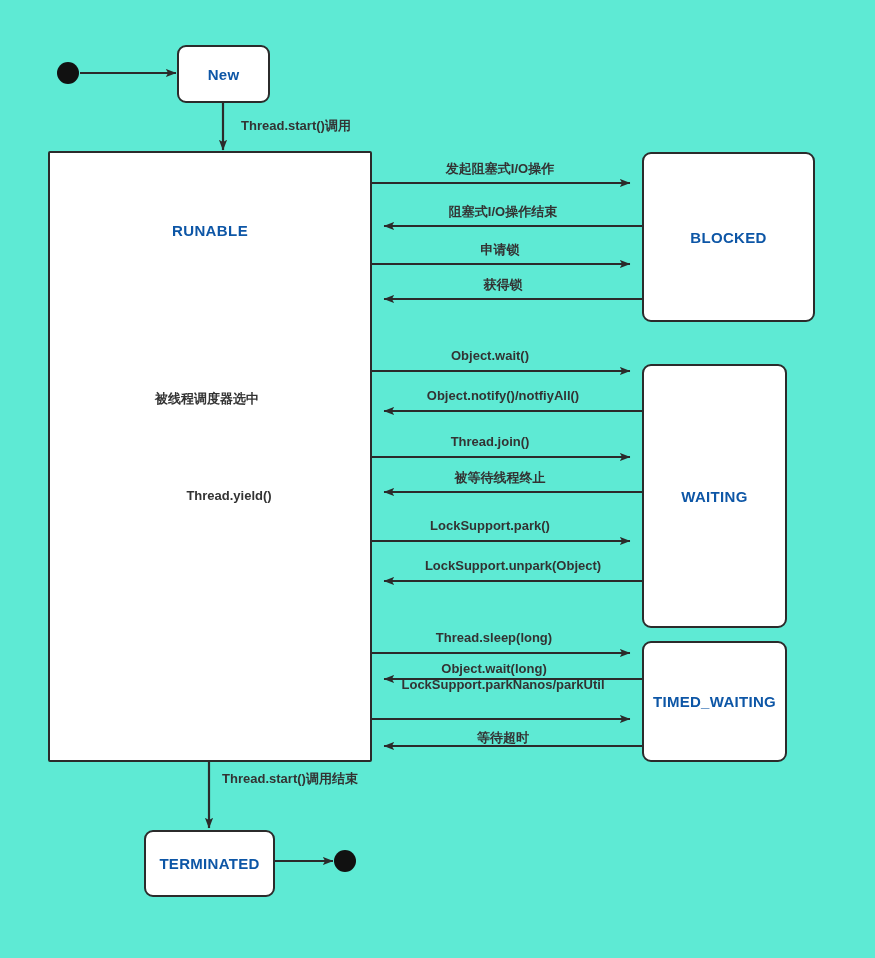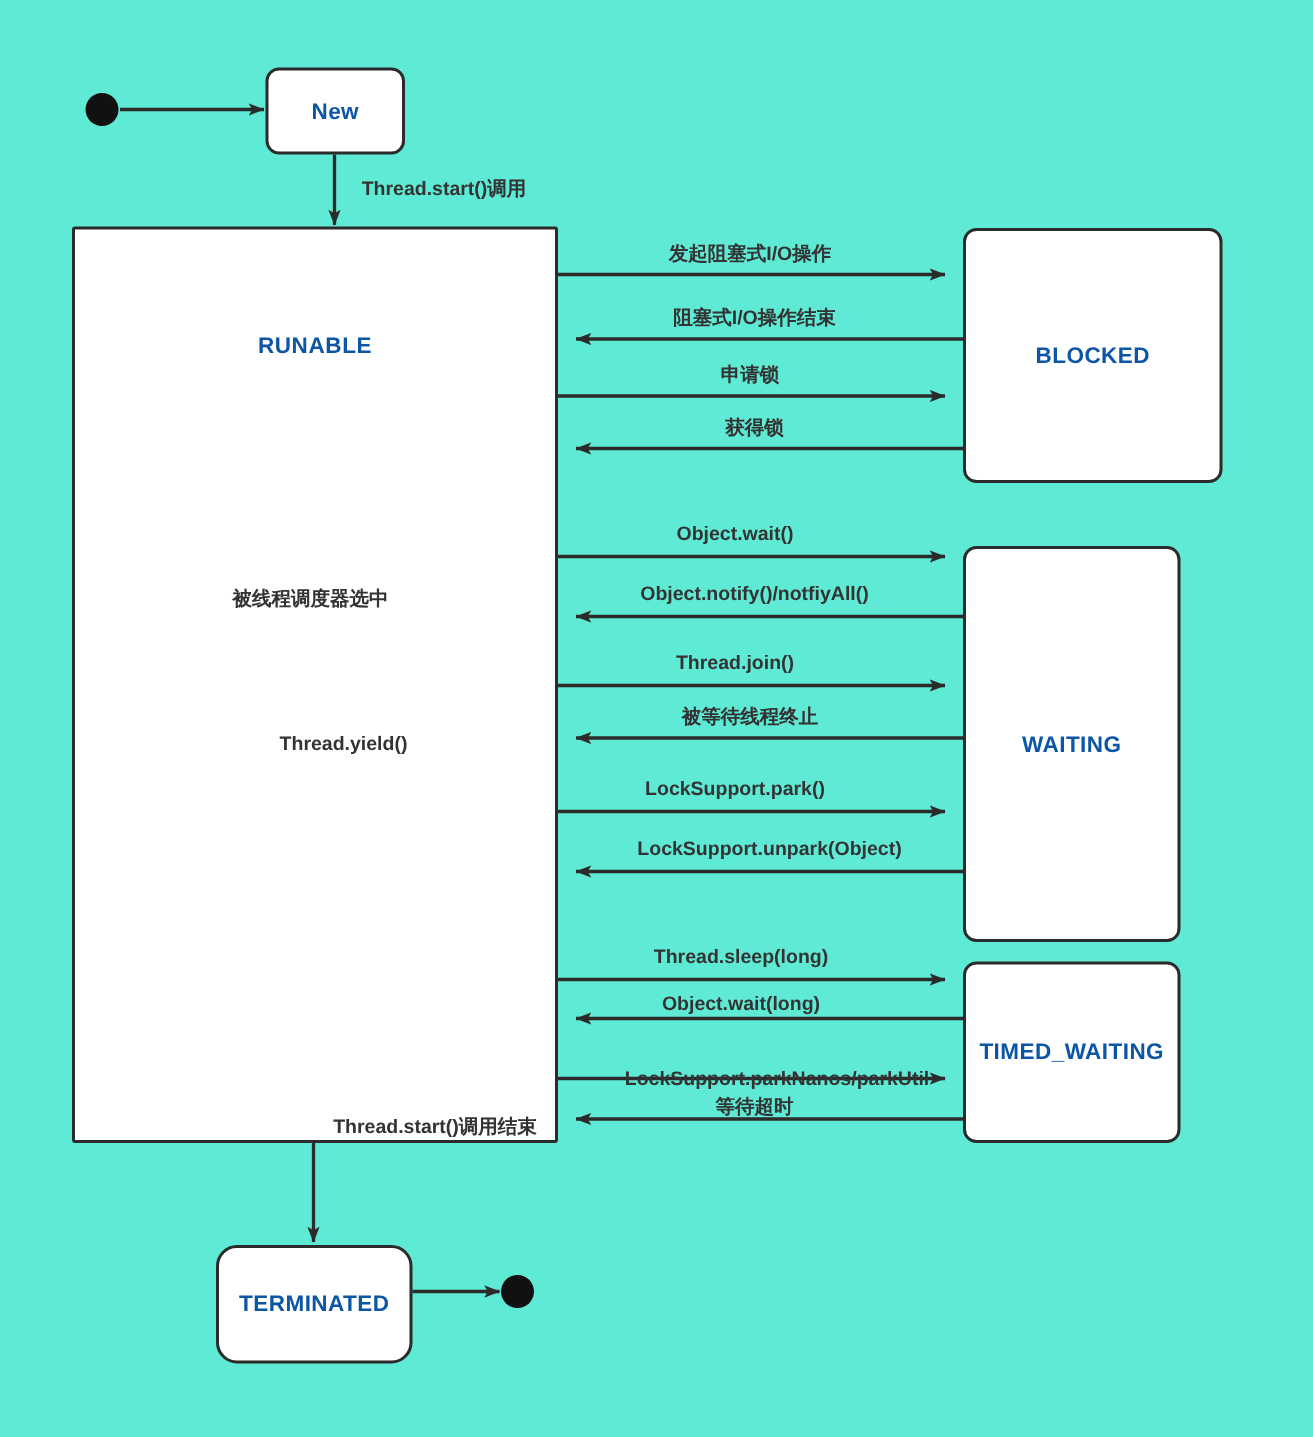--- a/index.html
+++ b/index.html
@@ -146,42 +146,42 @@
   </div>
 
   <div class="state-box" style="left:642px; top:364px; width:145px; height:264px;justify-content:center;">
     <span class="state-label">WAITING</span>
   </div>
 
   <div class="state-box" style="left:642px; top:641px; width:145px; height:121px;">
     <span class="state-label">TIMED_WAITING</span>
   </div>
 
-  <div class="state-box" style="left:144px; top:830px; width:131px; height:79px;border-radius:14px;">
+  <div class="state-box" style="left:144px; top:830px; width:131px; height:67px;">
     <span class="state-label">TERMINATED</span>
   </div>
 
   <div class="edge-label" style="left:296px; top:117px;">Thread.start()调用</div>
 
   <div class="edge-label" style="left:207px; top:390px;">被线程调度器选中</div>
 
   <div class="edge-label" style="left:209px; top:488px;margin-left:20px;">Thread.yield()</div>
 
-  <div class="edge-label" style="left:290px; top:742px;text-align:right;">Thread.start()调用结束</div>
+  <div class="edge-label" style="left:290px; top:770px;text-align:right;">Thread.start()调用结束</div>
 
   <div class="edge-label" style="left:500px; top:160px;">发起阻塞式I/O操作</div>
   <div class="edge-label" style="left:503px; top:203px;">阻塞式I/O操作结束</div>
   <div class="edge-label" style="left:500px; top:241px;">申请锁</div>
   <div class="edge-label" style="left:503px; top:276px;">获得锁</div>
 
   <div class="edge-label" style="left:490px; top:348px;">Object.wait()</div>
   <div class="edge-label" style="left:503px; top:388px;">Object.notify()/notfiyAll()</div>
   <div class="edge-label" style="left:490px; top:434px;">Thread.join()</div>
   <div class="edge-label" style="left:500px; top:469px;">被等待线程终止</div>
   <div class="edge-label" style="left:490px; top:518px;">LockSupport.park()</div>
   <div class="edge-label" style="left:513px; top:558px;">LockSupport.unpark(Object)</div>
 
   <div class="edge-label" style="left:494px; top:630px;">Thread.sleep(long)</div>
   <div class="edge-label" style="left:494px; top:661px;">Object.wait(long)</div>
-  <div class="edge-label" style="left:503px; top:711px;margin-left:15px;">LockSupport.parkNanos/parkUtil</div>
+  <div class="edge-label" style="left:503px; top:677px;">LockSupport.parkNanos/parkUtil</div>
   <div class="edge-label" style="left:503px; top:729px;">等待超时</div>
 
 </div>
 
 </body></html>

